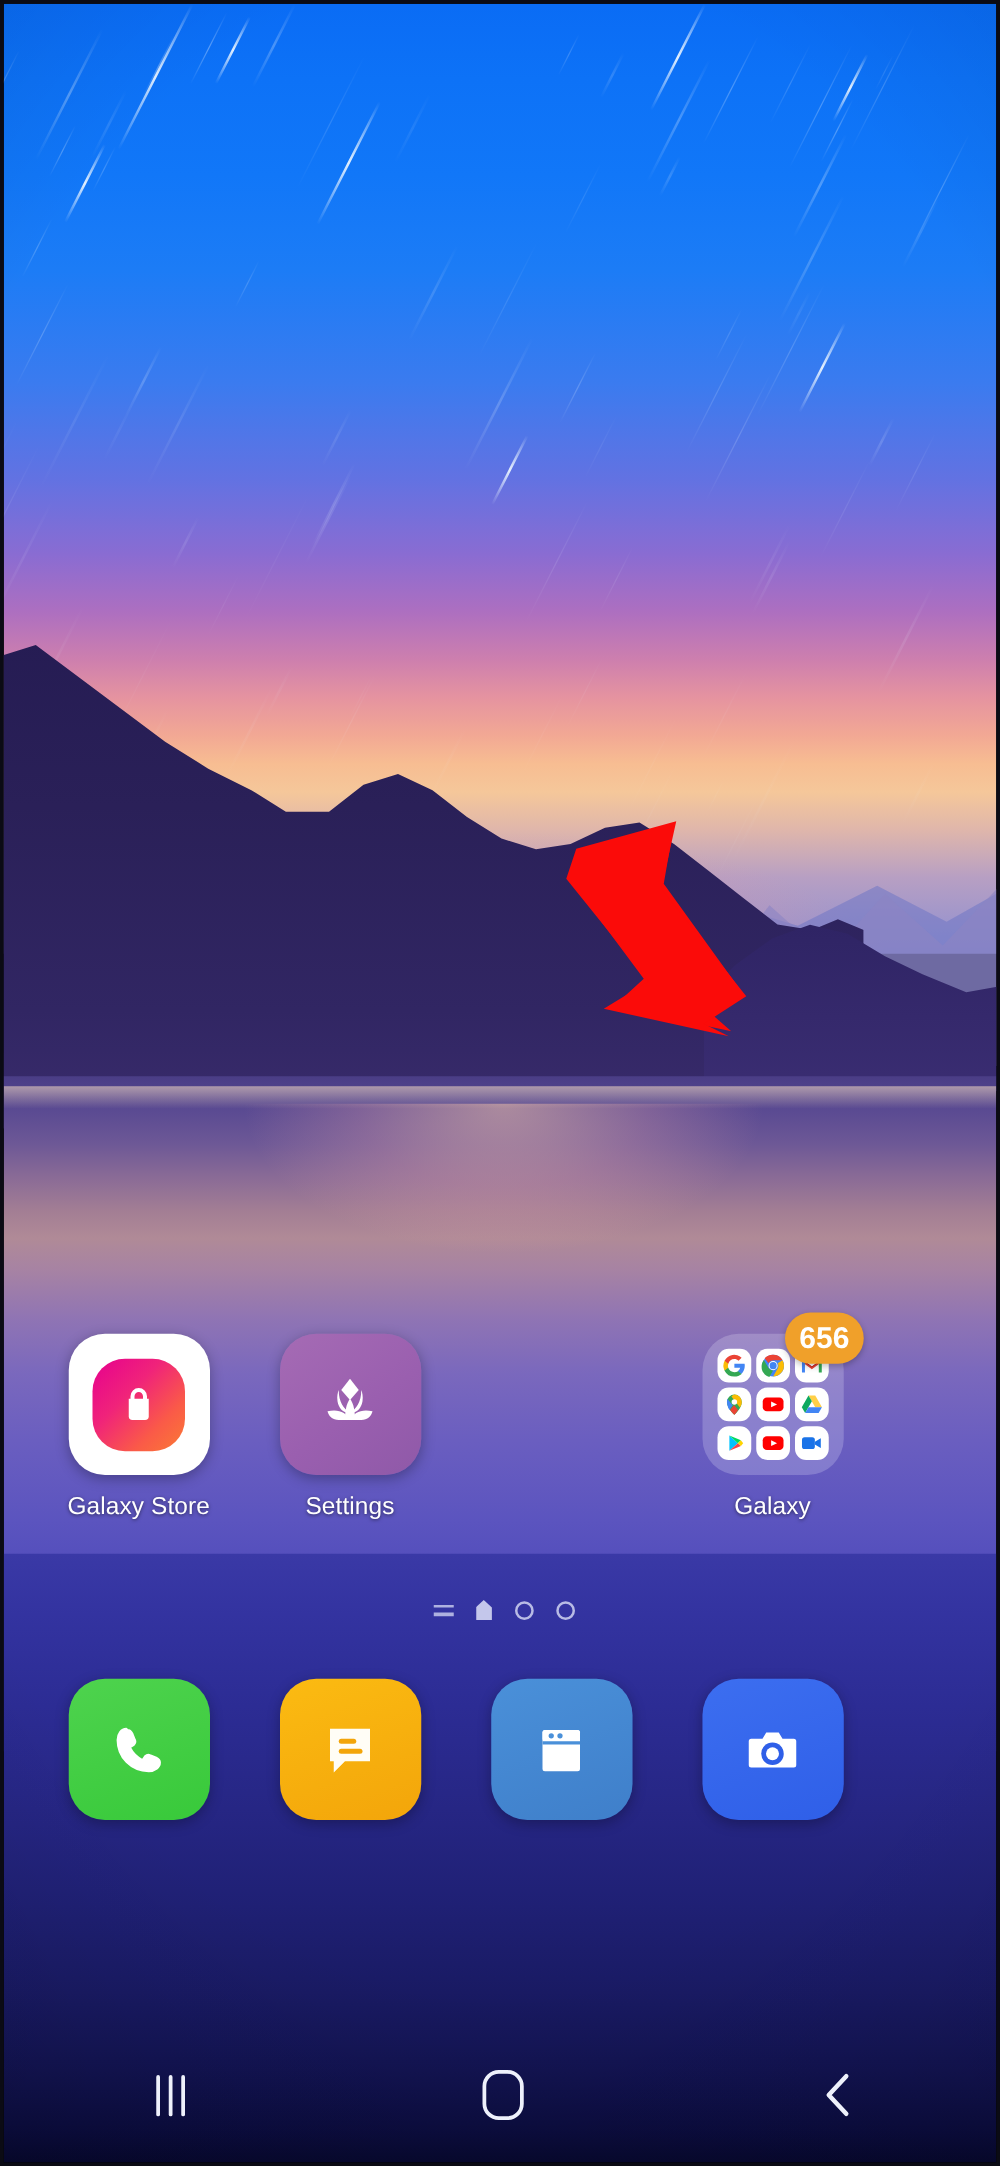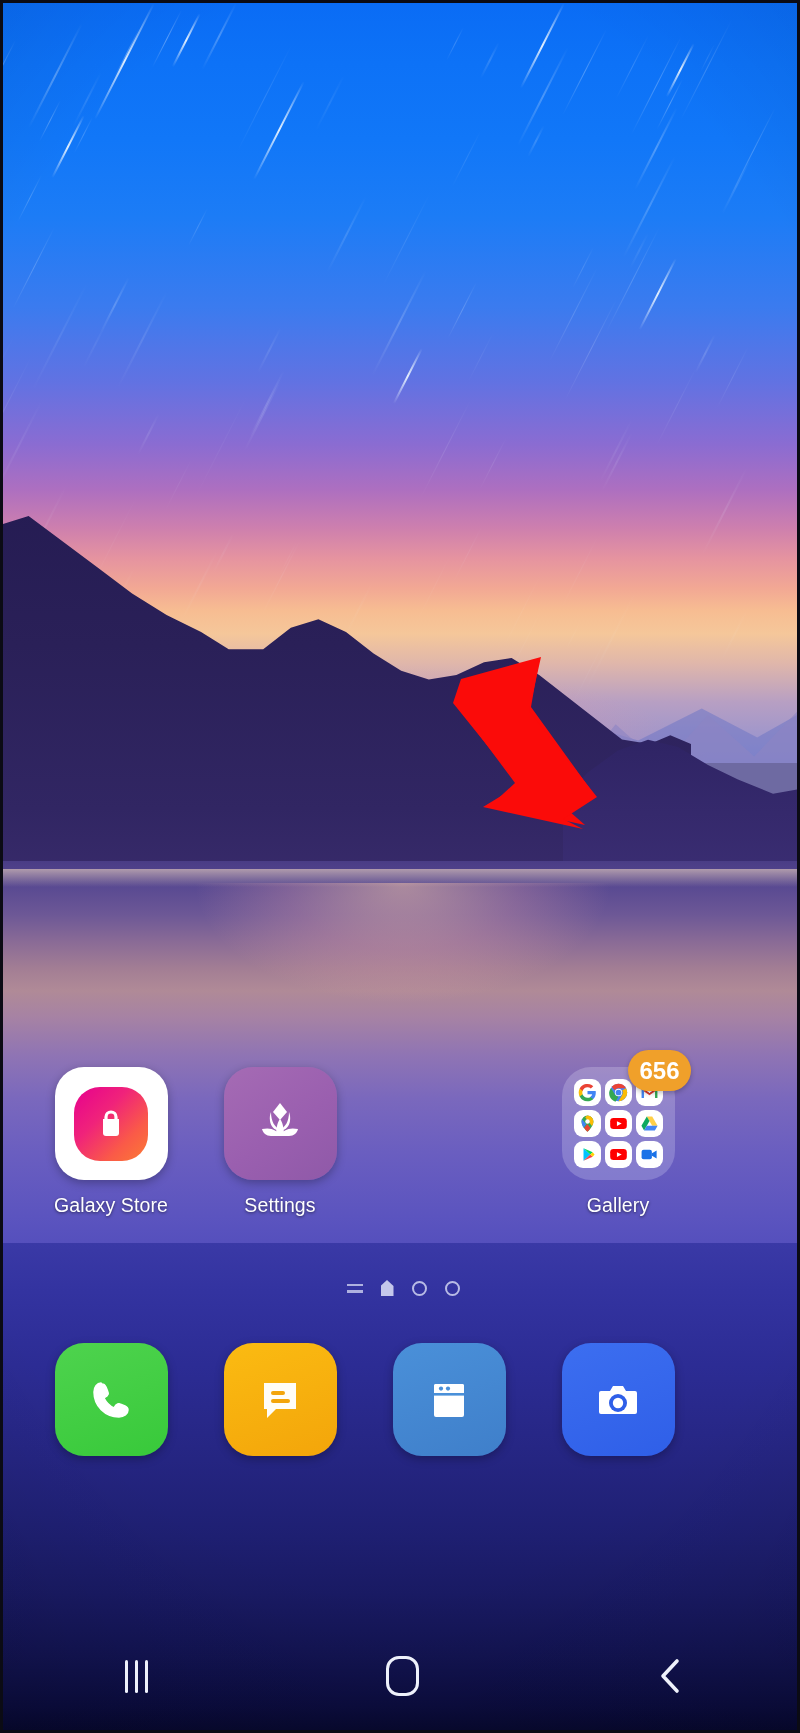--- a/index.html
+++ b/index.html
@@ -399,21 +399,21 @@
           </svg>
         </div>
         <div class="fic">
           <svg width="19" height="19" viewBox="0 0 24 24">
             <rect x="2" y="6" width="13" height="12" rx="2.6" fill="#1a73e8"></rect>
             <path d="M15 10.5l6-3.4v9.8l-6-3.4z" fill="#1a73e8"></path>
           </svg>
         </div>
         <div class="badge">656</div>
       </div>
-      <div class="applabel">Gallery</div>
+      <div class="applabel">Galaxy</div>
     </div>
   </div>
 
   <div id="pagedots">
     <div class="dot-list">
         <i></i>
         <i></i>
       </div>
     <div class="dot-home"></div>
     <div class="dot-circle"></div>

